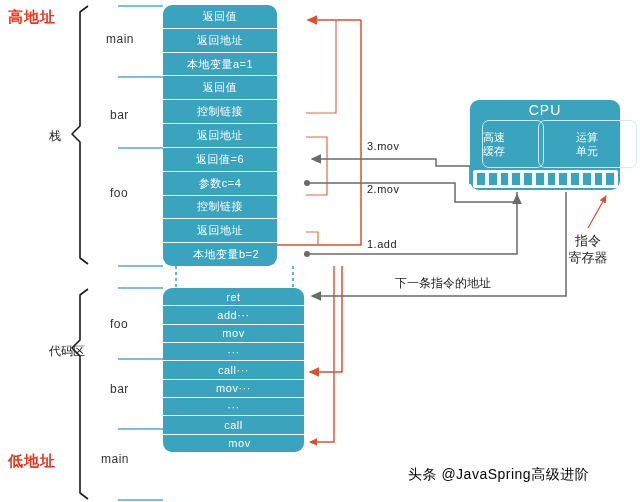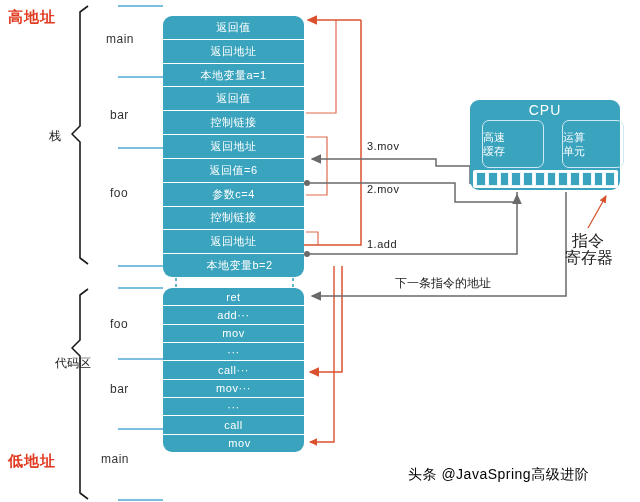--- a/index.html
+++ b/index.html
@@ -30,41 +30,41 @@
     justify-content:center;
     color:#ffffff;
     font-size:11px;
     letter-spacing:.5px;
     border-bottom:1.6px solid #ffffff;
     box-sizing:border-box;
     white-space:nowrap;
   }
   .memrow:last-child{border-bottom:none;margin-left:12px;}
 
-  #stack-block{left:163px;top:16px;width:141px;height:261px;}
+  #stack-block{left:163px;top:5px;width:114px;height:261px;}
   #code-block{left:163px;top:288px;width:141px;height:164px;}
 
   
   #cpu-box{
     position:absolute;left:470px;top:100px;width:150px;height:90px;
     background:#3aa3bd;border-radius:9px;
   }
   #cpu-title{
     position:absolute;left:0;top:2px;width:150px;text-align:center;
     color:#ffffff;font-size:14px;letter-spacing:1px;
   }
   .cpu-unit{
     position:absolute;top:20px;width:60px;height:46px;
     border:1.6px solid #cdeaf2;border-radius:7px;
     color:#ffffff;font-size:11px;line-height:14px;
     display:flex;flex-direction:column;align-items:flex-start;justify-content:center;
     text-align:center;
   }
   #cpu-cache{left:12px;}
-  #cpu-alu{left:92px;}
+  #cpu-alu{left:68px;padding-left:37px;}
   #cpu-regs{
     position:absolute;left:6px;top:72px;width:139px;height:14px;
     display:flex;gap:2px;
   }
   .reg-slot{
     flex:1 1 0;background:#3aa3bd;border:1.4px solid #eaf7fb;
     border-radius:1px;box-sizing:border-box;
   }
   #cpu-regs-bg{
     position:absolute;left:3px;top:70px;width:145px;height:18px;
@@ -77,36 +77,36 @@
   .lbl-cn{color:#222222;font-size:12px;}
   .lbl-en{color:#333333;font-size:12px;letter-spacing:.5px;}
   .lbl-step{color:#222222;font-size:11px;letter-spacing:.5px;}
   .lbl-vert{
     color:#222222;font-size:12px;width:14px;line-height:19px;text-align:center;
   }
 
   #high-addr{left:8px;top:8px;}
   #low-addr{left:8px;top:452px;}
   #stack-name{left:49px;top:128px;}
-  #code-name{left:49px;top:354px;margin-left:6px;}
+  #code-name{left:49px;top:342px;}
 
   #grp-main{left:106px;top:32px;}
   #grp-bar{left:110px;top:108px;}
   #grp-foo{left:110px;top:186px;}
   #cgrp-foo{left:110px;top:317px;}
   #cgrp-bar{left:110px;top:382px;}
   #cgrp-main{left:101px;top:452px;}
 
   #step3{left:367px;top:140px;}
   #step2{left:367px;top:183px;}
   #step1{left:367px;top:238px;}
 
   #next-instr{left:395px;top:275px;}
   #instr-reg{
-    left:565px;top:232px;font-size:16px;color:#222222;
+    left:565px;top:232px;font-size:13px;color:#222222;
     line-height:17px;text-align:center;width:46px;
   }
 
   #watermark{
     position:absolute;left:408px;top:466px;
     color:#000000;font-size:14px;letter-spacing:.5px;white-space:nowrap;
   }
 </style>
 </head>
 <body>

